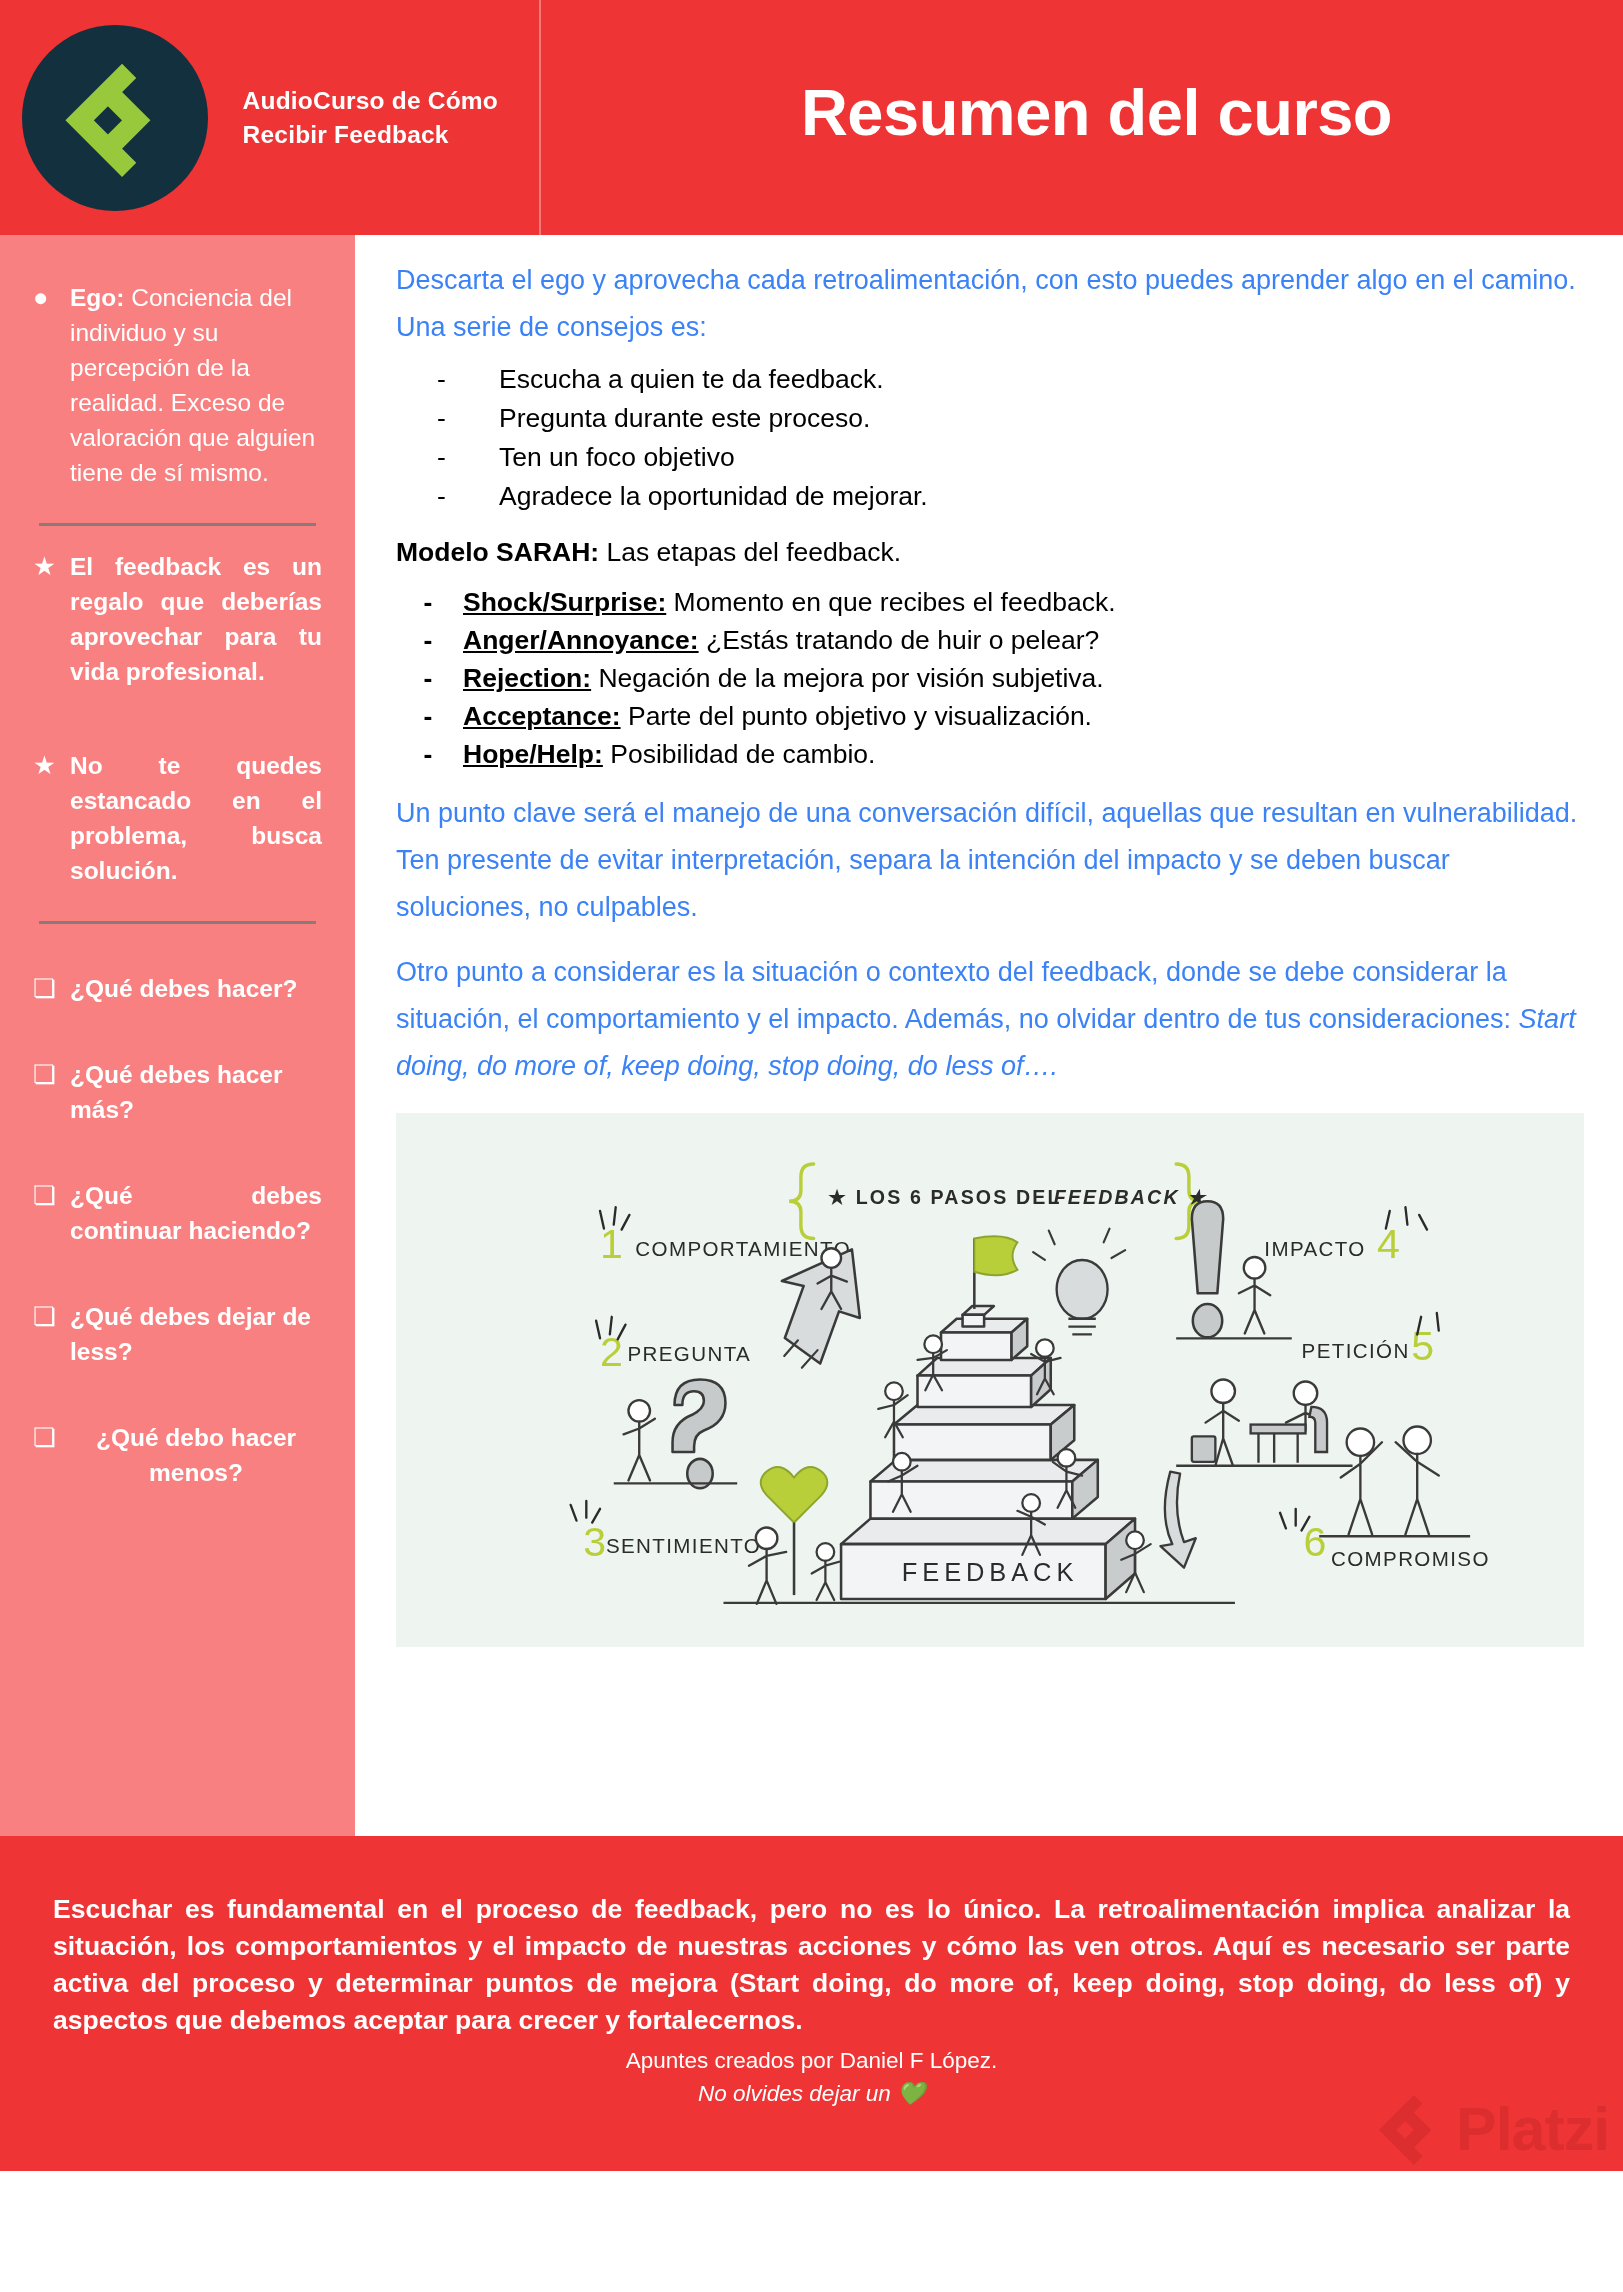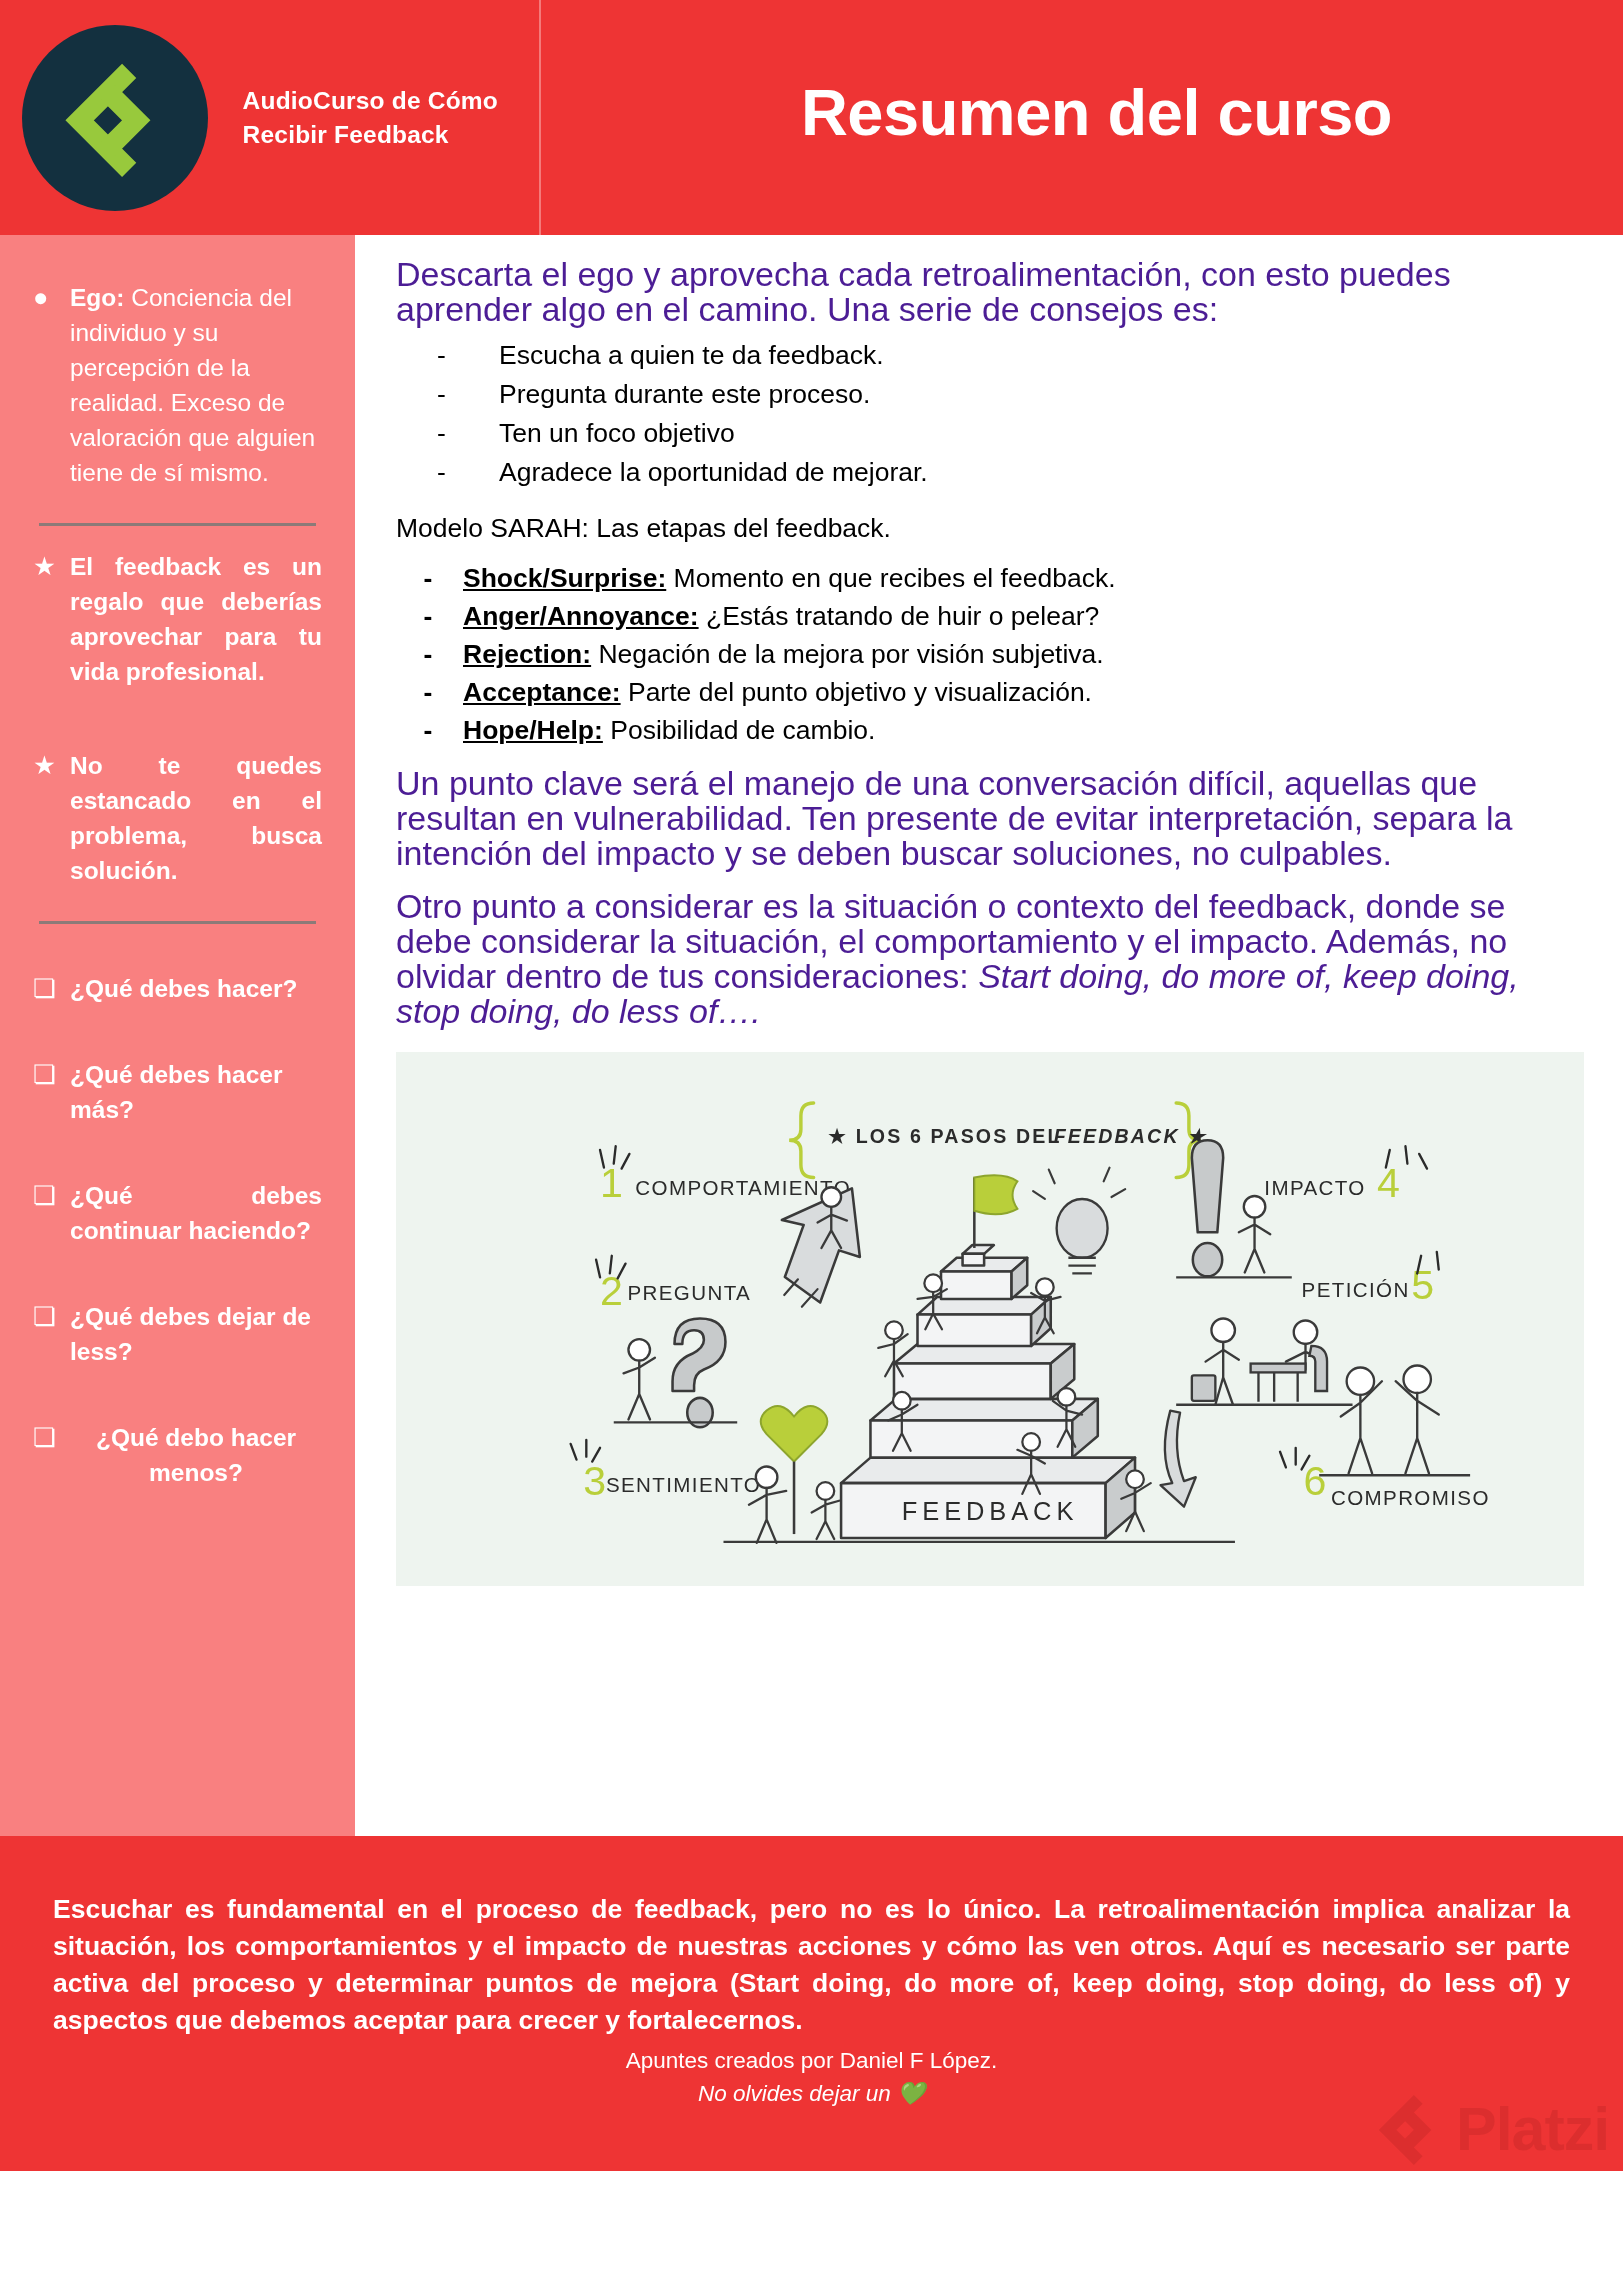--- a/index.html
+++ b/index.html
@@ -94,23 +94,23 @@
   .q-block { margin-top: 51px; }
   .q-block.first { margin-top: 47px; }
 
   
   .main {
     flex: 1;
     background: #ffffff;
     padding: 21.6px 39px 0 41px;
   }
   .p {
-    font-size: 34px;
-    line-height: 35px;
-    color:#4c1d95;
+    font-size: 27px;
+    line-height: 47px;
+    color:#3b82f6;
     margin-bottom: 17.6px;
   }
   .p.tight { margin-bottom: 9.8px; }
   .p i { font-style: italic; }
 
   ul.dash { list-style: none; margin: 3.9px 0 17.6px 0; }
   ul.dash > li {
     font-size: 26.5px;
     line-height: 39px;
     color:#000000;
@@ -125,21 +125,21 @@
   }
   ul.dash.sq > li { line-height: 38px; padding-left: 67px; }
   ul.dash.sq > li::before {
     content: "-";
     left: 27.4px;
     font-weight: bold;
   }
   ul.dash.sq > li b { font-weight: bold; text-decoration: underline; }
 
   .heading-line { font-size: 26.5px; line-height: 37px; margin: 9.8px 0 11.8px 0; }
-  .heading-line b { font-weight: normal; }
+  .heading-line b { font-weight: bold; }
 
   
   .illus {
     margin-top: 23.5px;
     width: 1188px;
     height: 534px;
     background: #eef4ef;
     position: relative;
     overflow: hidden;
   }

